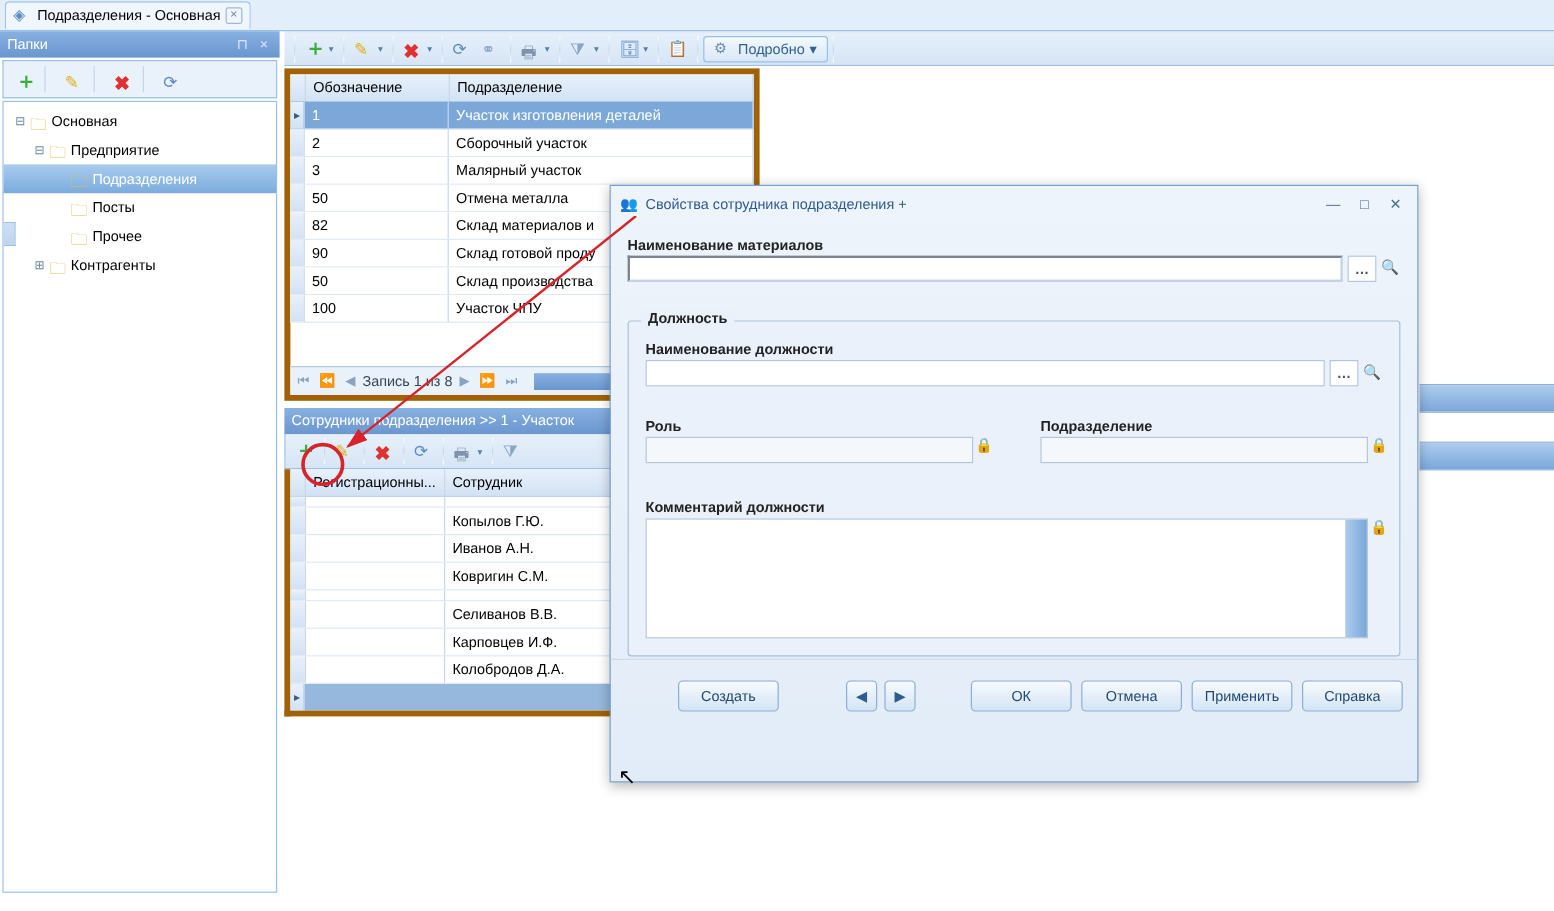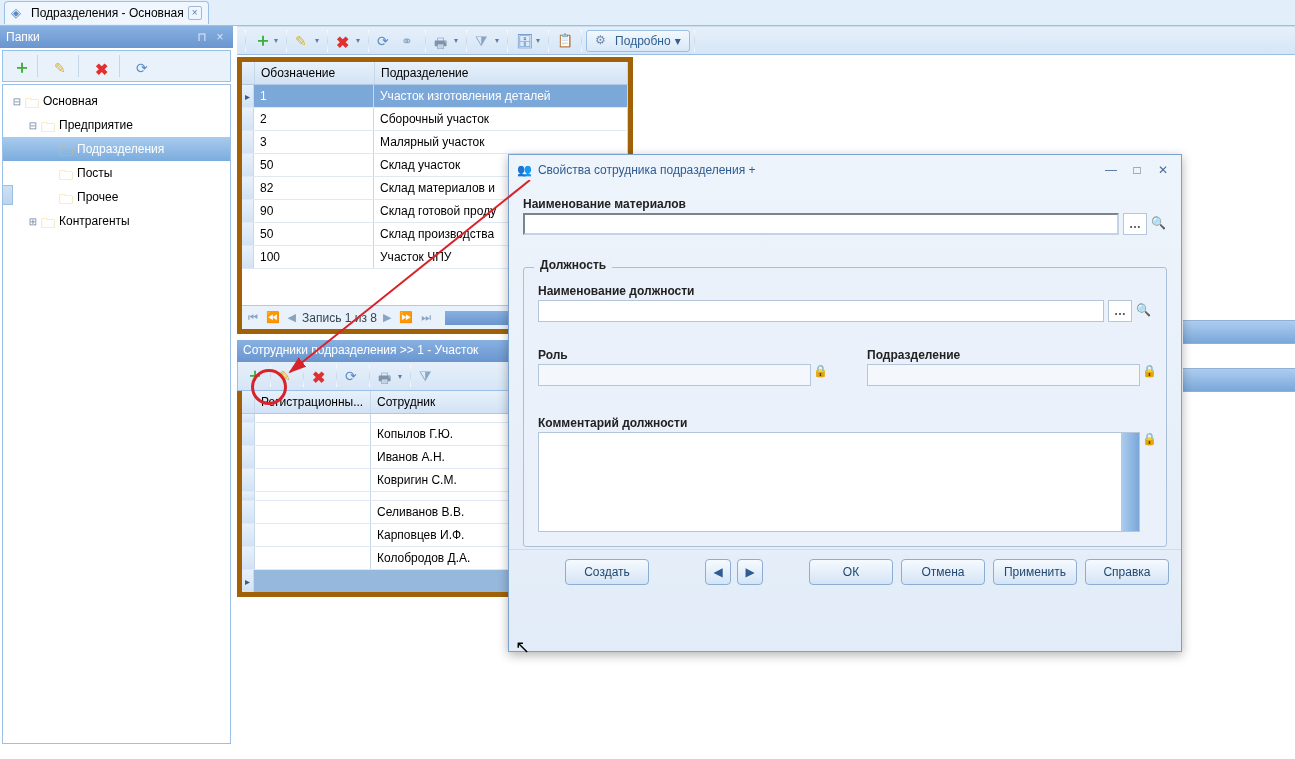--- a/index.html
+++ b/index.html
@@ -78,21 +78,21 @@
 .fieldset { border: 1px solid #aac0da; border-radius: 3px; margin-top: 32px; padding: 10px 14px 14px; background: #eaf1fa; position: relative; }
 .fieldset .legend { position:absolute; top:-10px; left:10px; background:#eaf1fa; padding: 0 6px; font-weight: bold; color: #222; }
 .two-col { display:flex; gap: 44px; margin-top: 20px; justify-content: space-between; }
 .two-col > div { flex:1; }
 .ro-input { height: 22px; border: 1px solid #b6c6da; background: #f4f7fb; }
 .lock-icn { width: 10px; color: #8fa7c2; margin-left: 2px; }
 .comment { height: 100px; border:1px solid #b6c6da; background:#fff; position:relative; }
 .comment .vscroll { position:absolute; right:0; top:0; bottom:0; width:18px; background: linear-gradient(90deg,#d7e5f6,#a9c6e8); display:flex; flex-direction:column; }
 .comment .thumb { flex:1; background: linear-gradient(90deg,#aecdef,#7aa7d9); margin:0; }
 
-.dlg-buttons { height:44px; display:flex; align-items:center; padding: 0 12px; gap: 8px; border-top: 1px solid #cddbed; }
+.dlg-buttons { height:44px; display:flex; align-items:flex-end; padding: 0 12px; gap: 8px; border-top: 1px solid #cddbed; }
 .btn { width: 84px; height: 26px; background: linear-gradient(#f6fafe,#d4e4f5); border:1px solid #8daed3; border-radius:4px; color:#214972; }
 .nav-pair { display:flex; gap:6px; }
 .nav-btn { width:26px; height:26px; background: linear-gradient(#f6fafe,#d4e4f5); border:1px solid #8daed3; border-radius:4px; color:#2d5b92; }
 
 
 .ico { width:16px; height:16px; display:inline-block; }
 .ico-add { color:#3cae3c; font-weight:bold; font-size:18px; line-height:14px; }
 .ico-edit { color:#e0b020; font-size:14px; }
 .ico-del { color:#e03030; font-weight:bold; font-size:16px; }
 .ico-ref { color:#5a8bc5; font-size:14px; }
@@ -241,21 +241,21 @@
         <div class="c col1">Сборочный участок</div>
       </div>
     <div class="grid-row">
         <div class="grid-row-sel-ind"></div>
         <div class="c col0">3</div>
         <div class="c col1">Малярный участок</div>
       </div>
     <div class="grid-row">
         <div class="grid-row-sel-ind"></div>
         <div class="c col0">50</div>
-        <div class="c col1">Склад участок</div>
+        <div class="c col1">Отмена металла</div>
       </div>
     <div class="grid-row">
         <div class="grid-row-sel-ind"></div>
         <div class="c col0">82</div>
         <div class="c col1">Склад материалов и</div>
       </div>
     <div class="grid-row">
         <div class="grid-row-sel-ind"></div>
         <div class="c col0">90</div>
         <div class="c col1">Склад готовой проду</div>

